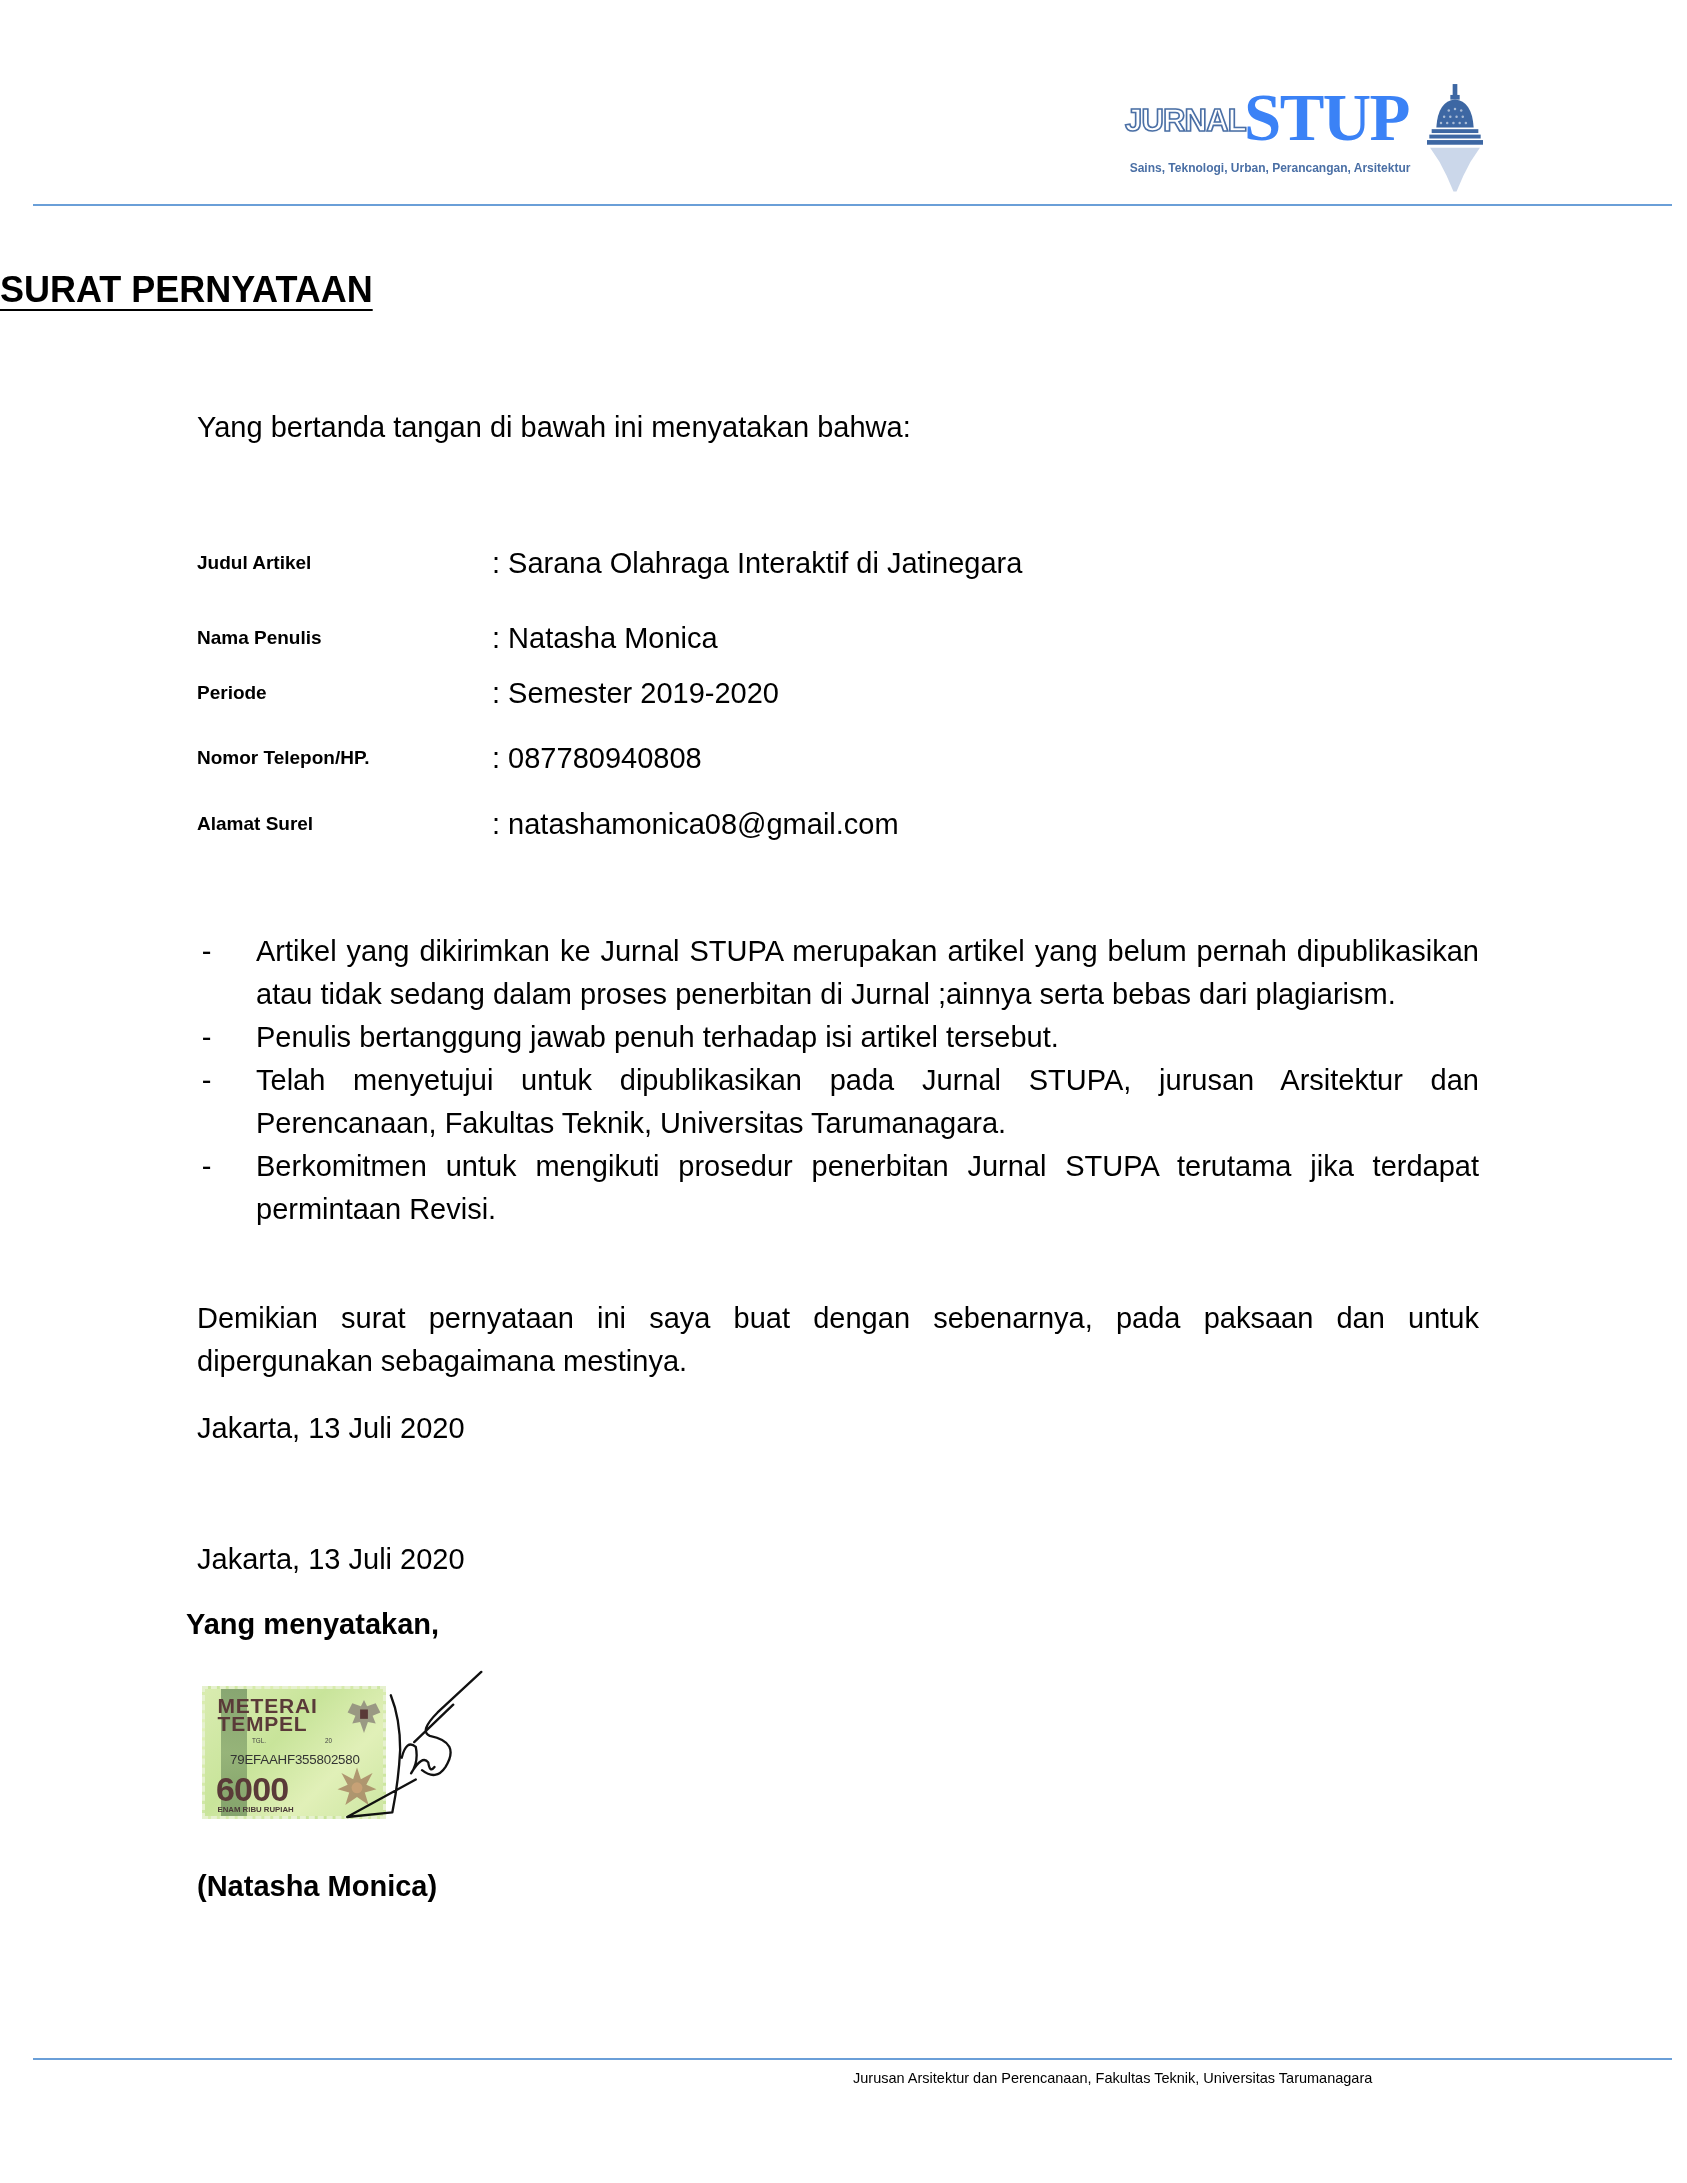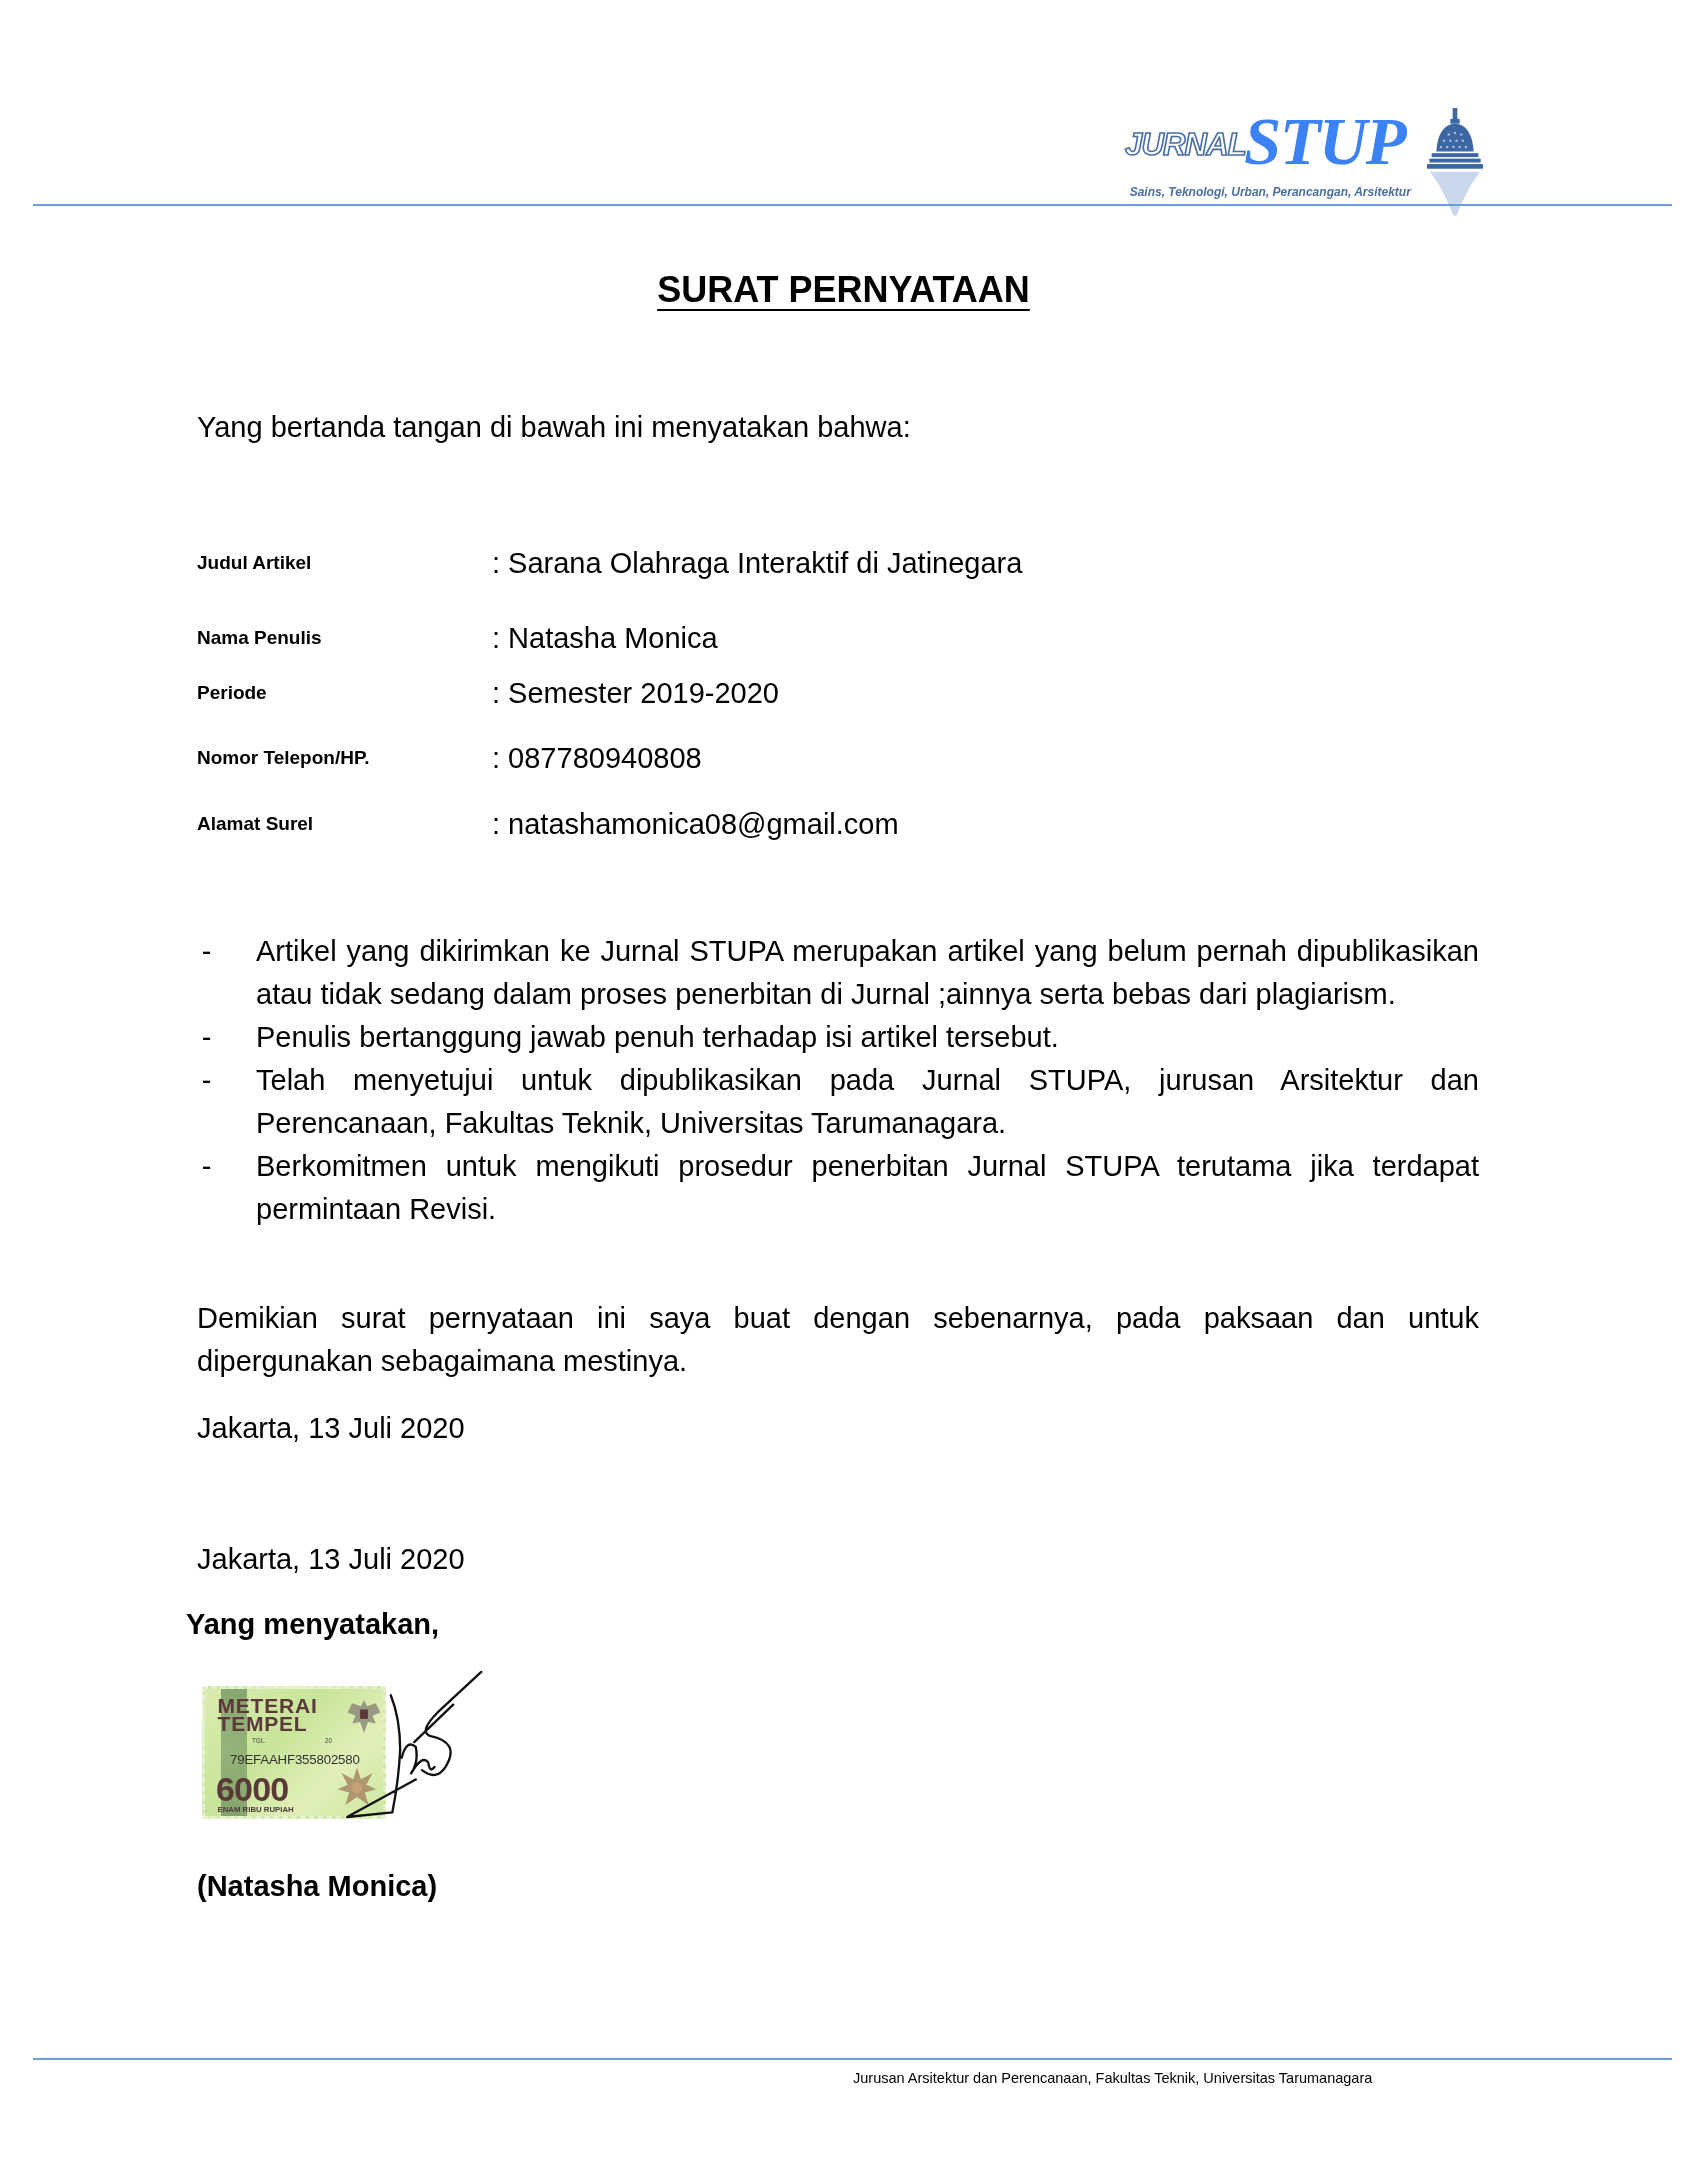--- a/index.html
+++ b/index.html
@@ -13,24 +13,23 @@
     position: relative;
     overflow: hidden;
     font-family: "Liberation Sans", sans-serif;
     color: #000;
   }
   .abs { position: absolute; }
 
   
   .logo {
     left: 1125px;
-    top: 108px;
+    top: 84px;
     width: 367px;
     height: 117px;
-    font-style: italic;
   }
   .logo-jurnal {
     position: absolute;
     left: 0px;
     top: 19px;
     font-family: "Liberation Sans", sans-serif;
     font-weight: bold;
     font-size: 31px;
     letter-spacing: -0.8px;
     color: #ffffff;
@@ -73,21 +72,21 @@
     background: #6a9fd8;
   }
   .rule-top { top: 204px; }
   .rule-bottom { top: 2058px; }
 
   
   .title {
     left: 0;
     width: 1687px;
     top: 266px;
-    text-align: center;
+    text-align: left;
     font-family: "Liberation Sans", sans-serif;
     font-weight: bold;
     font-size: 36px;
     line-height: 47px;
   }
   .title span {
     text-decoration: underline;
     text-decoration-thickness: 2.3px;
     text-underline-offset: 7px;
   }

